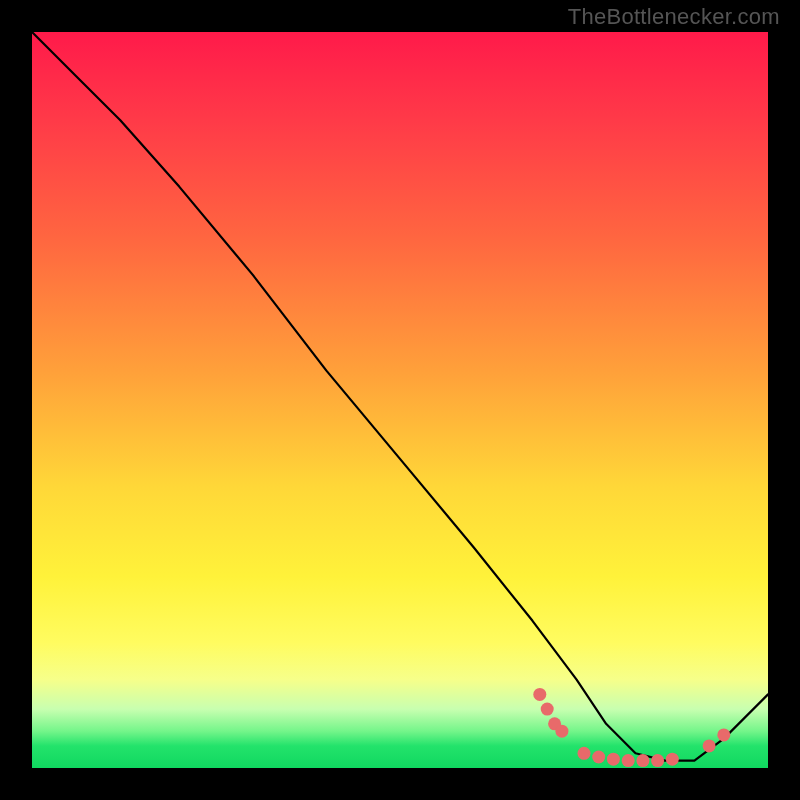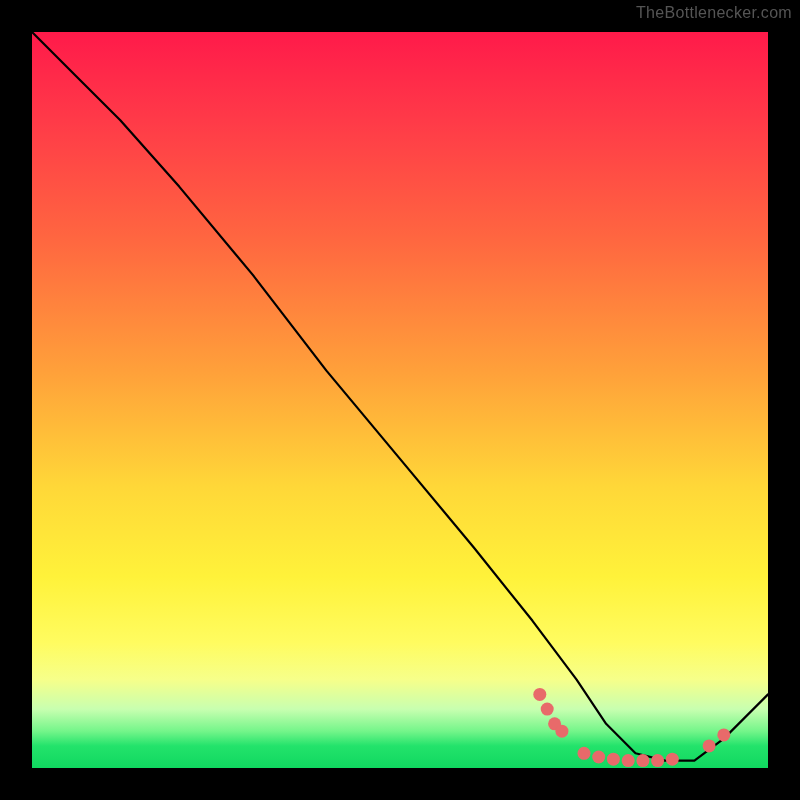--- a/index.html
+++ b/index.html
@@ -13,23 +13,23 @@
   }
   .frame {
     position: relative;
     width: 800px;
     height: 800px;
     background: #000;
   }
   .attribution {
     position: absolute;
     top: 4px;
-    right: 8px;
+    right: 20px;
     color: #555;
-    font-size: 16px;
+    font-size: 22px;
     font-weight: 500;
     letter-spacing: 0.3px;
     z-index: 20;
   }
   
   .plot {
     position: absolute;
     left: 32px;
     top: 32px;
     width: 736px;

